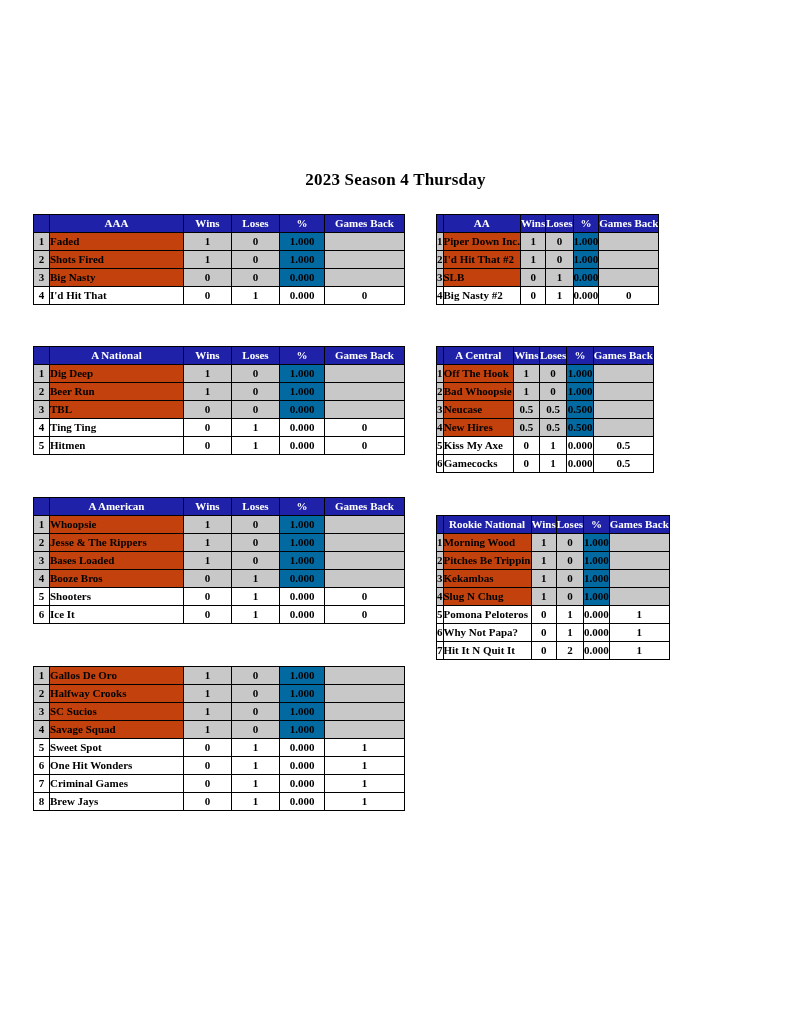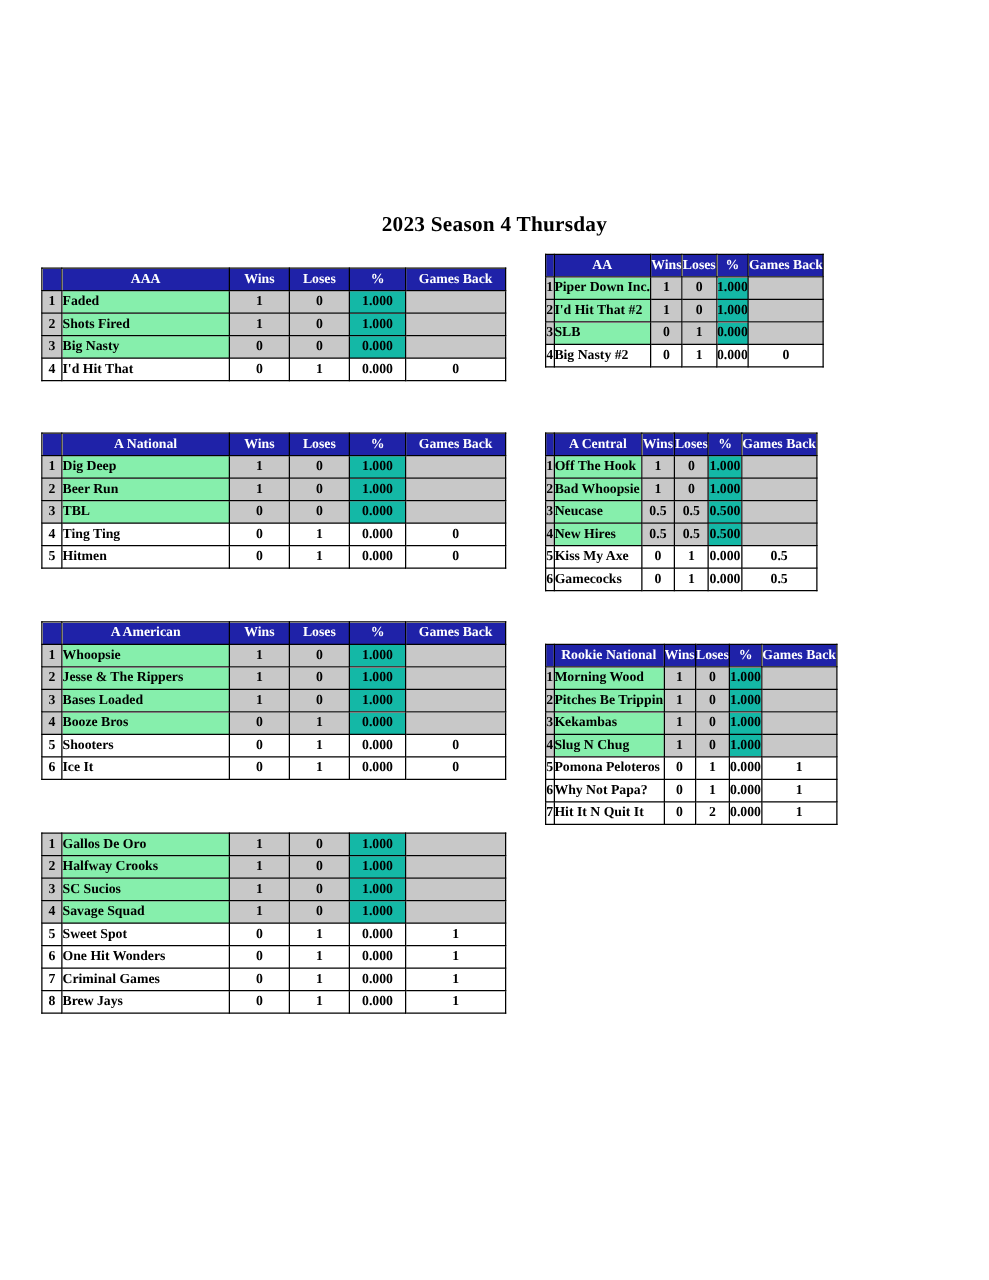--- a/index.html
+++ b/index.html
@@ -57,29 +57,29 @@
     background: #1f22a8;
   }
   .rank-col {
     width: 15px;
     text-align: center;
     background: #c8c8c8;
   }
   .team-col {
     text-align: left;
     padding-left: 3px;
-    background: #86efac;
+    background: #c2410c;
   }
   .num-col {
     text-align: center;
     background: #c8c8c8;
   }
   .pct-col {
     text-align: center;
-    background: #14b8a6;
+    background: #0369a1;
   }
   .gb-col {
     text-align: center;
     background: #c8c8c8;
   }
   tr.white td {
     background: #ffffff;
   }
 </style>
 </head>
@@ -133,21 +133,21 @@
           <tr class="white">
             <td class="rank-col">4</td>
             <td class="team-col">I'd Hit That</td>
             <td class="num-col">0</td>
             <td class="num-col">1</td>
             <td class="pct-col">0.000</td>
             <td class="gb-col">0</td>
           </tr>
         </tbody>
       </table>
-      <table class="tbl" style="left: 436px; top: 203px;">
+      <table class="tbl" style="left: 436px; top: 214px;">
         <colgroup>
           <col style="width: 15px;">
           <col style="width: 128px;">
           <col style="width: 46px;">
           <col style="width: 48px;">
           <col style="width: 44px;">
           <col style="width: 77px;">
         </colgroup>
         <tbody>
           <tr class="hdr">

